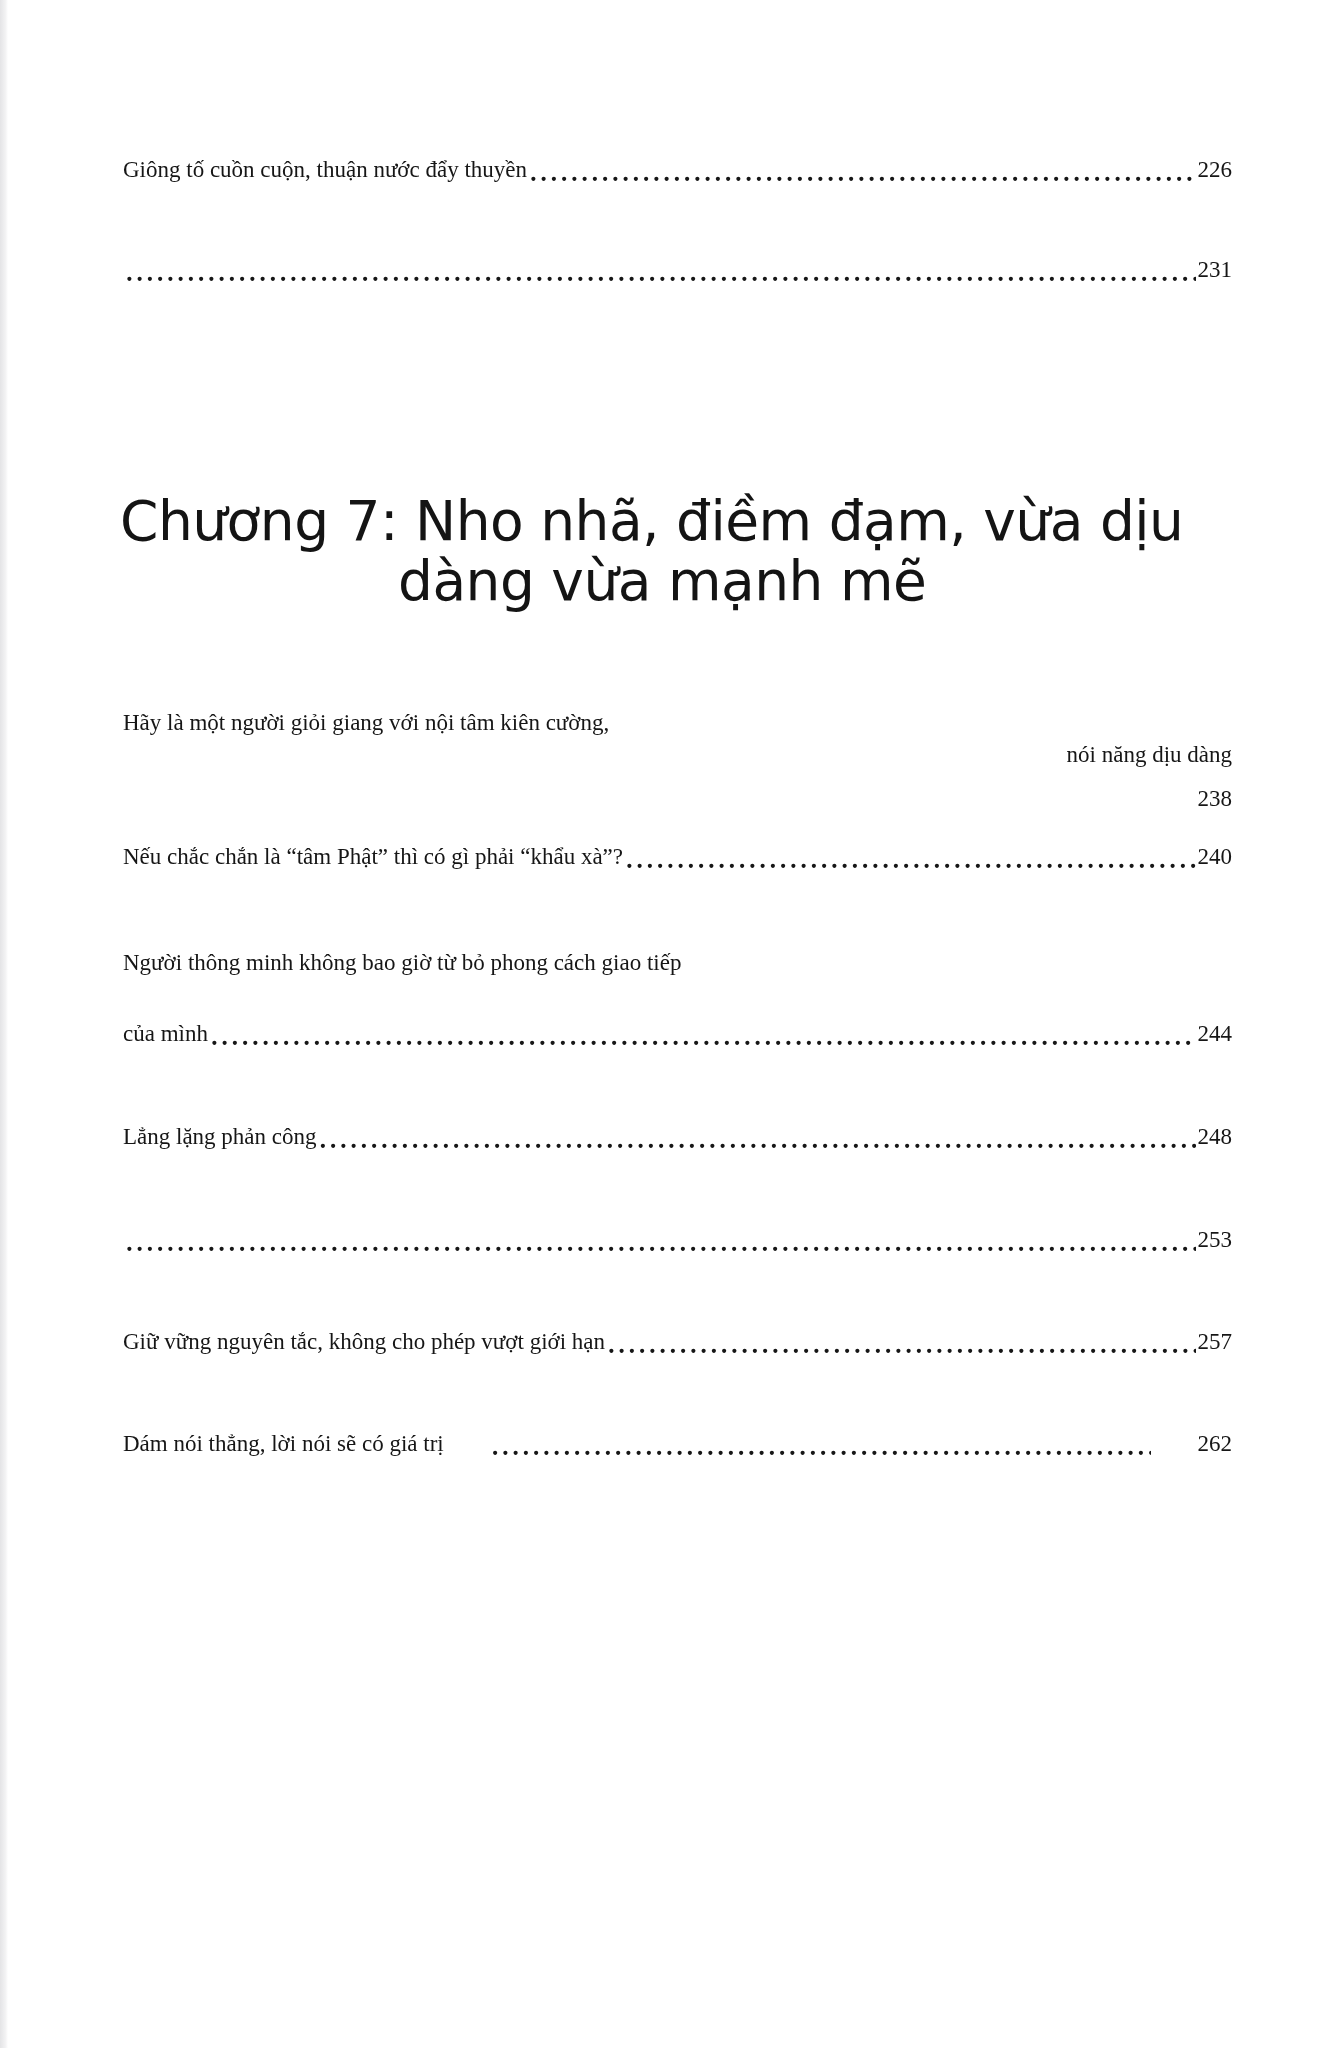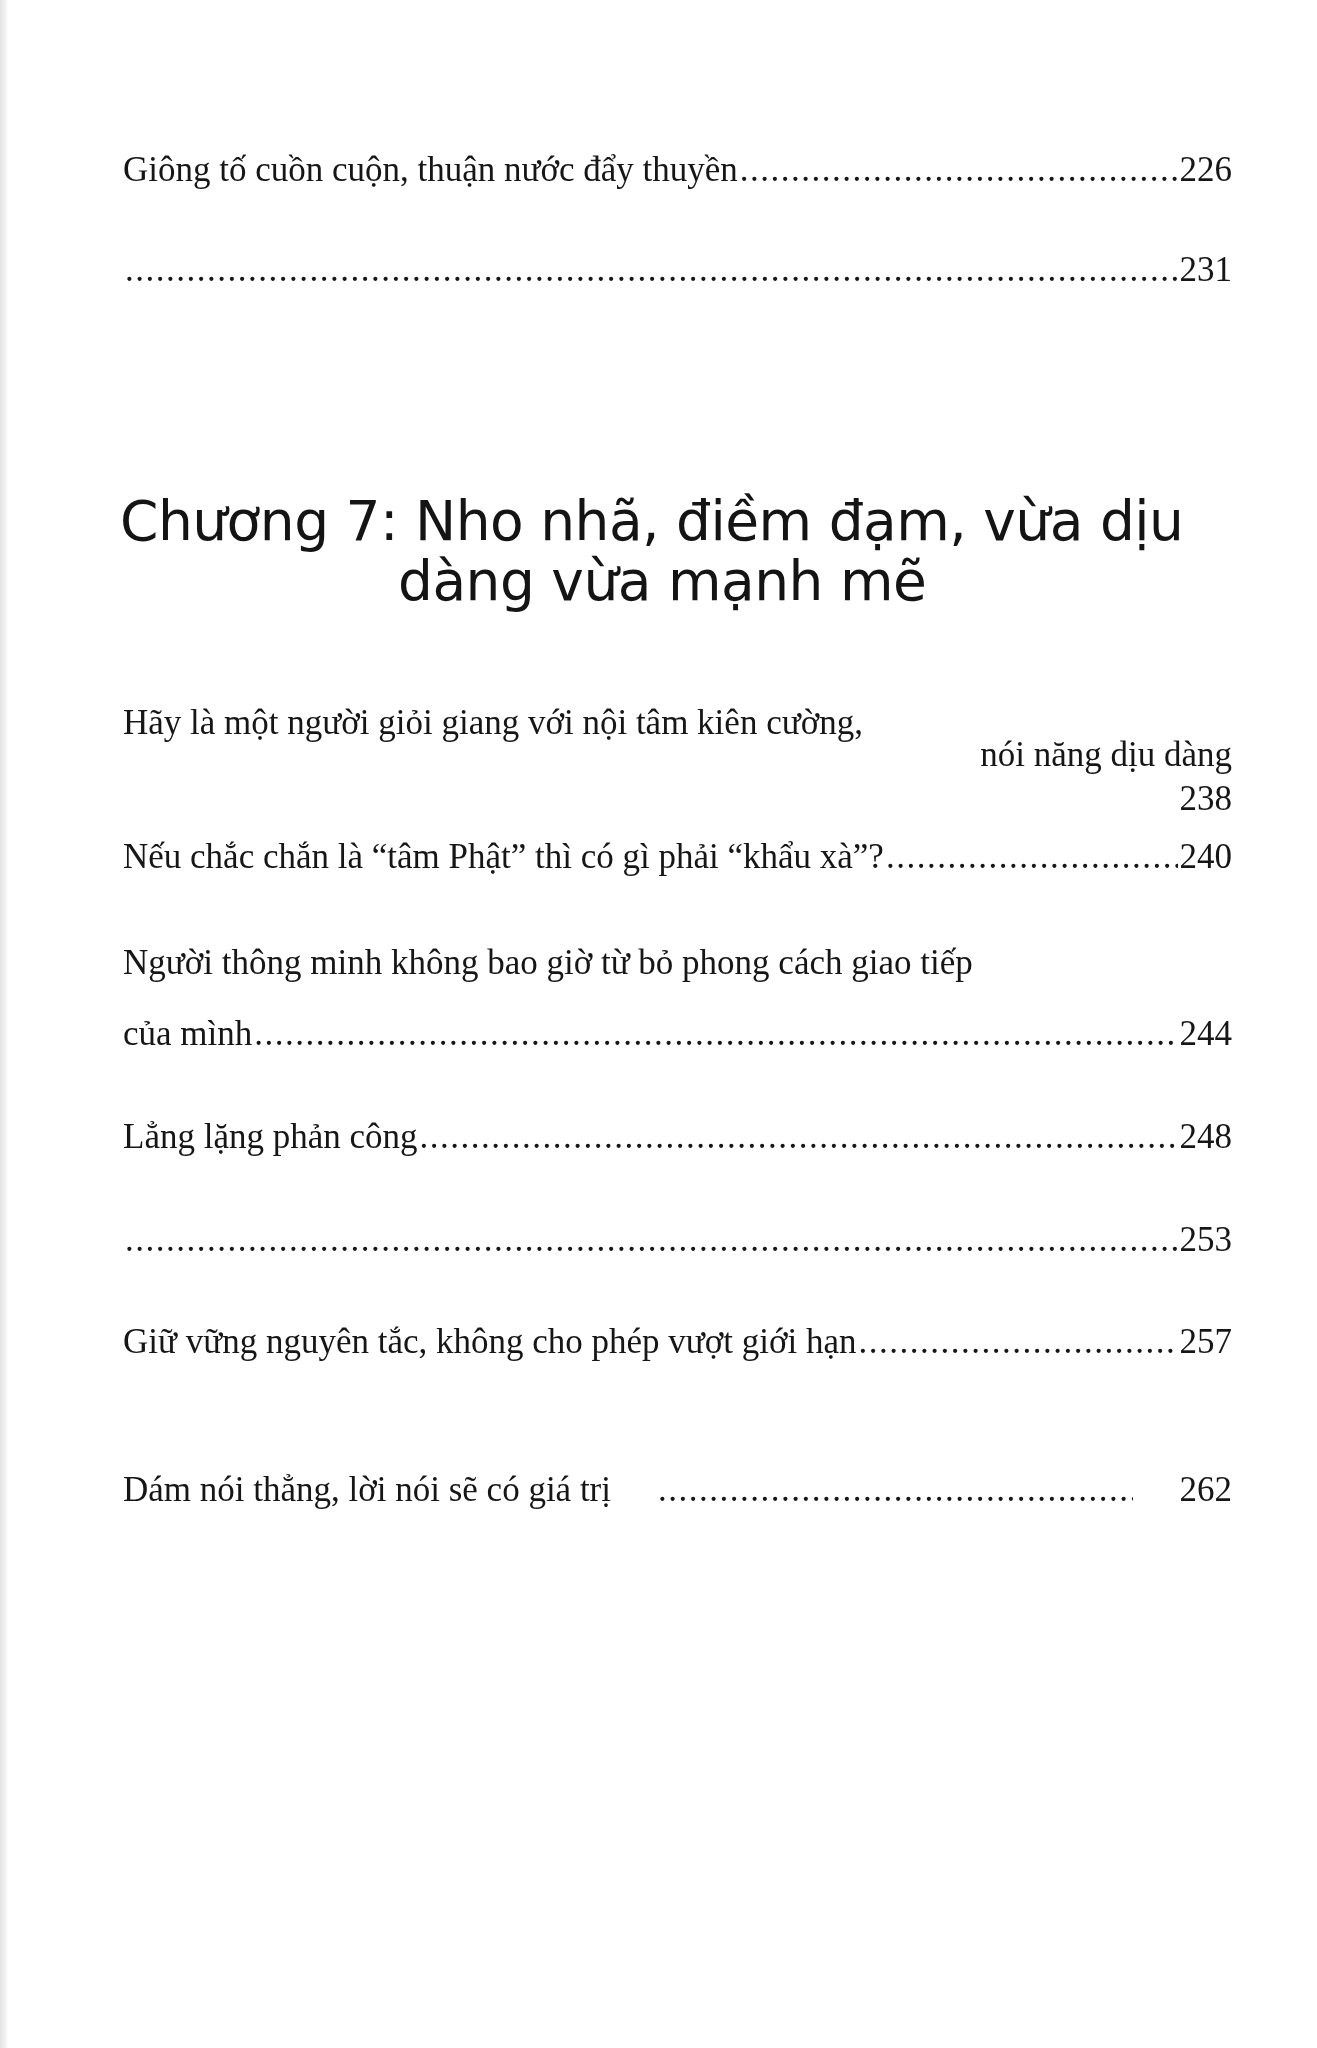--- a/index.html
+++ b/index.html
@@ -6,21 +6,21 @@
   body {
     width:1317px; height:2048px; background:#ffffff; position:relative; overflow:hidden;
   }
   .edge {
     position:absolute; left:0; top:0; width:8px; height:2048px;
     background:linear-gradient(to right, #e4e4e6, #f3f3f4 70%, #ffffff);
   }
   .line {
     position:absolute; left:123px; width:1109px; height:44px;
     font-family:"Liberation Serif", "DejaVu Serif", serif;
-    font-size:35px; color:#161616; line-height:44px;
+    font-size:23px; color:#161616; line-height:44px;
     display:flex; align-items:flex-end; white-space:nowrap;
   }
   .line .t { flex:0 0 auto; }
   .line .dots {
     flex:1 1 auto; overflow:hidden; margin:0 2px;
     font-size:35px; letter-spacing:1.5px;
   }
   .line .dots::before {
     content:"..................................................................................................................................................................................................";
   }
@@ -85,19 +85,19 @@
     <span class="dots"></span>
     <span class="p">253</span>
   </div>
 
   <div class="line" style="top:1320px;align-items:center;">
     <span class="t">Giữ vững nguyên tắc, không cho phép vượt giới hạn</span>
     <span class="dots"></span>
     <span class="p">257</span>
   </div>
 
-  <div class="line" style="top:1468px;gap:45px;">
+  <div class="line" style="top:1422px;gap:45px;">
     <span class="t">Dám nói thẳng, lời nói sẽ có giá trị</span>
     <span class="dots"></span>
     <span class="p">262</span>
   </div>
 
 </div>
 
 </body></html>

